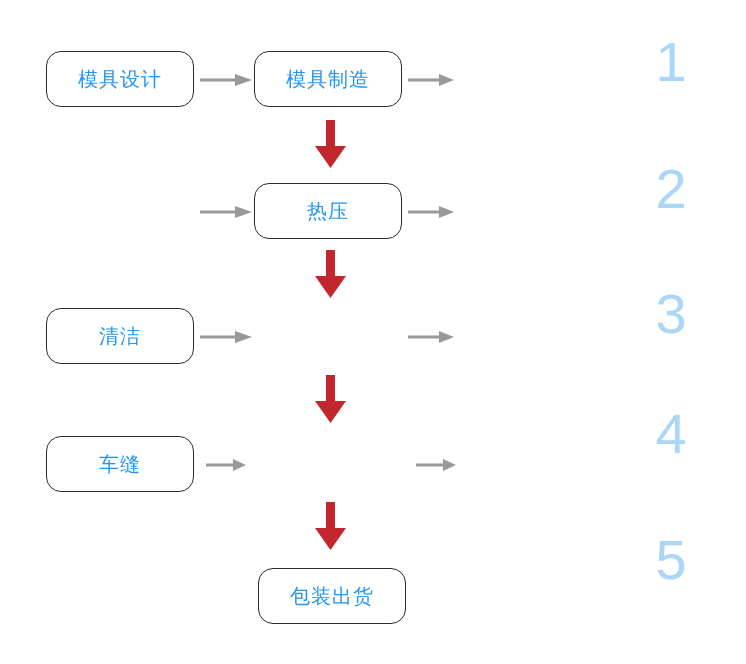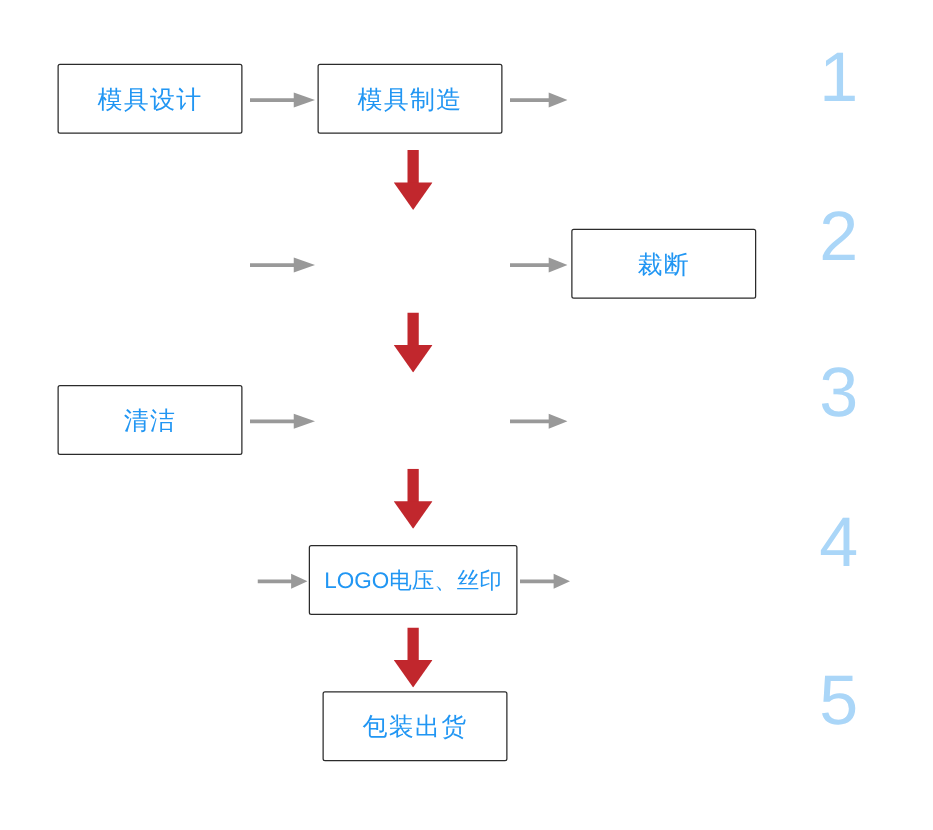--- a/index.html
+++ b/index.html
@@ -16,29 +16,29 @@
     position:relative;
     width:746px;height:664px;
     background:var(--bg);
     overflow:hidden;
   }
   .box{
     position:absolute;
     width:148px;height:56px;
     background:#fff;
     border:1.5px solid var(--step-border);
-    border-radius:2px;
+    border-radius:15px;
     display:flex;align-items:center;justify-content:center;
     color:var(--step-text);
     font-size:20px;
     letter-spacing:1px;
     box-sizing:border-box;
   }
   
-  .r0{top:51px}.r1{top:183px}.r2{top:308px}.r3{top:436px}.r4{top:553px}
+  .r0{top:51px}.r1{top:183px}.r2{top:308px}.r3{top:436px}.r4{top:568px}
   
   .c0{left:46px}.c1{left:254px}.c2{left:457px}
   .box.logo{left:247px;width:167px;font-size:18px;letter-spacing:0}
   .box.last{left:258px}
 
   
   .harrow{position:absolute;width:52px;height:14px;color:var(--step-arrow)}
   .harrow.b{left:408px;width:46px}
   .harrow.a{left:200px}
   .h0{top:73px}.h1{top:205px}.h2{top:330px}.h3{top:458px}
@@ -93,28 +93,28 @@
         <polygon points="0,26 31,26 15.5,48" fill="currentColor"></polygon>
       </svg>
   </div>
 
   <div class="harrow a h1">
     <svg viewBox="0 0 52 14" preserveAspectRatio="none">
         <line x1="0" y1="7" x2="37" y2="7" stroke="currentColor" stroke-width="3"></line>
         <polygon points="35,1 52,7 35,13" fill="currentColor"></polygon>
       </svg>
   </div>
+  <div class="box r1 c1">
+    <span>热压</span>
+  </div>
   <div class="harrow b h1">
     <svg viewBox="0 0 52 14" preserveAspectRatio="none">
         <line x1="0" y1="7" x2="37" y2="7" stroke="currentColor" stroke-width="3"></line>
         <polygon points="35,1 52,7 35,13" fill="currentColor"></polygon>
       </svg>
-  </div>
-  <div class="box r1 c2">
-    <span>裁断</span>
   </div>
   <div class="rownum n1">2</div>
 
   <div class="varrow v1">
     <svg viewBox="0 0 31 48">
         <rect x="11" y="0" width="9" height="28" fill="currentColor"></rect>
         <polygon points="0,26 31,26 15.5,48" fill="currentColor"></polygon>
       </svg>
   </div>
 
@@ -135,28 +135,28 @@
   </div>
   <div class="rownum n2">3</div>
 
   <div class="varrow v2">
     <svg viewBox="0 0 31 48">
         <rect x="11" y="0" width="9" height="28" fill="currentColor"></rect>
         <polygon points="0,26 31,26 15.5,48" fill="currentColor"></polygon>
       </svg>
   </div>
 
+  <div class="box r3 c0">
+    <span>车缝</span>
+  </div>
   <div class="harrow a h3">
     <svg viewBox="0 0 52 14" preserveAspectRatio="none">
         <line x1="0" y1="7" x2="37" y2="7" stroke="currentColor" stroke-width="3"></line>
         <polygon points="35,1 52,7 35,13" fill="currentColor"></polygon>
       </svg>
-  </div>
-  <div class="box r3 logo">
-    <span>LOGO电压、丝印</span>
   </div>
   <div class="harrow b h3">
     <svg viewBox="0 0 52 14" preserveAspectRatio="none">
         <line x1="0" y1="7" x2="37" y2="7" stroke="currentColor" stroke-width="3"></line>
         <polygon points="35,1 52,7 35,13" fill="currentColor"></polygon>
       </svg>
   </div>
   <div class="rownum n3">4</div>
 
   <div class="varrow v3">

